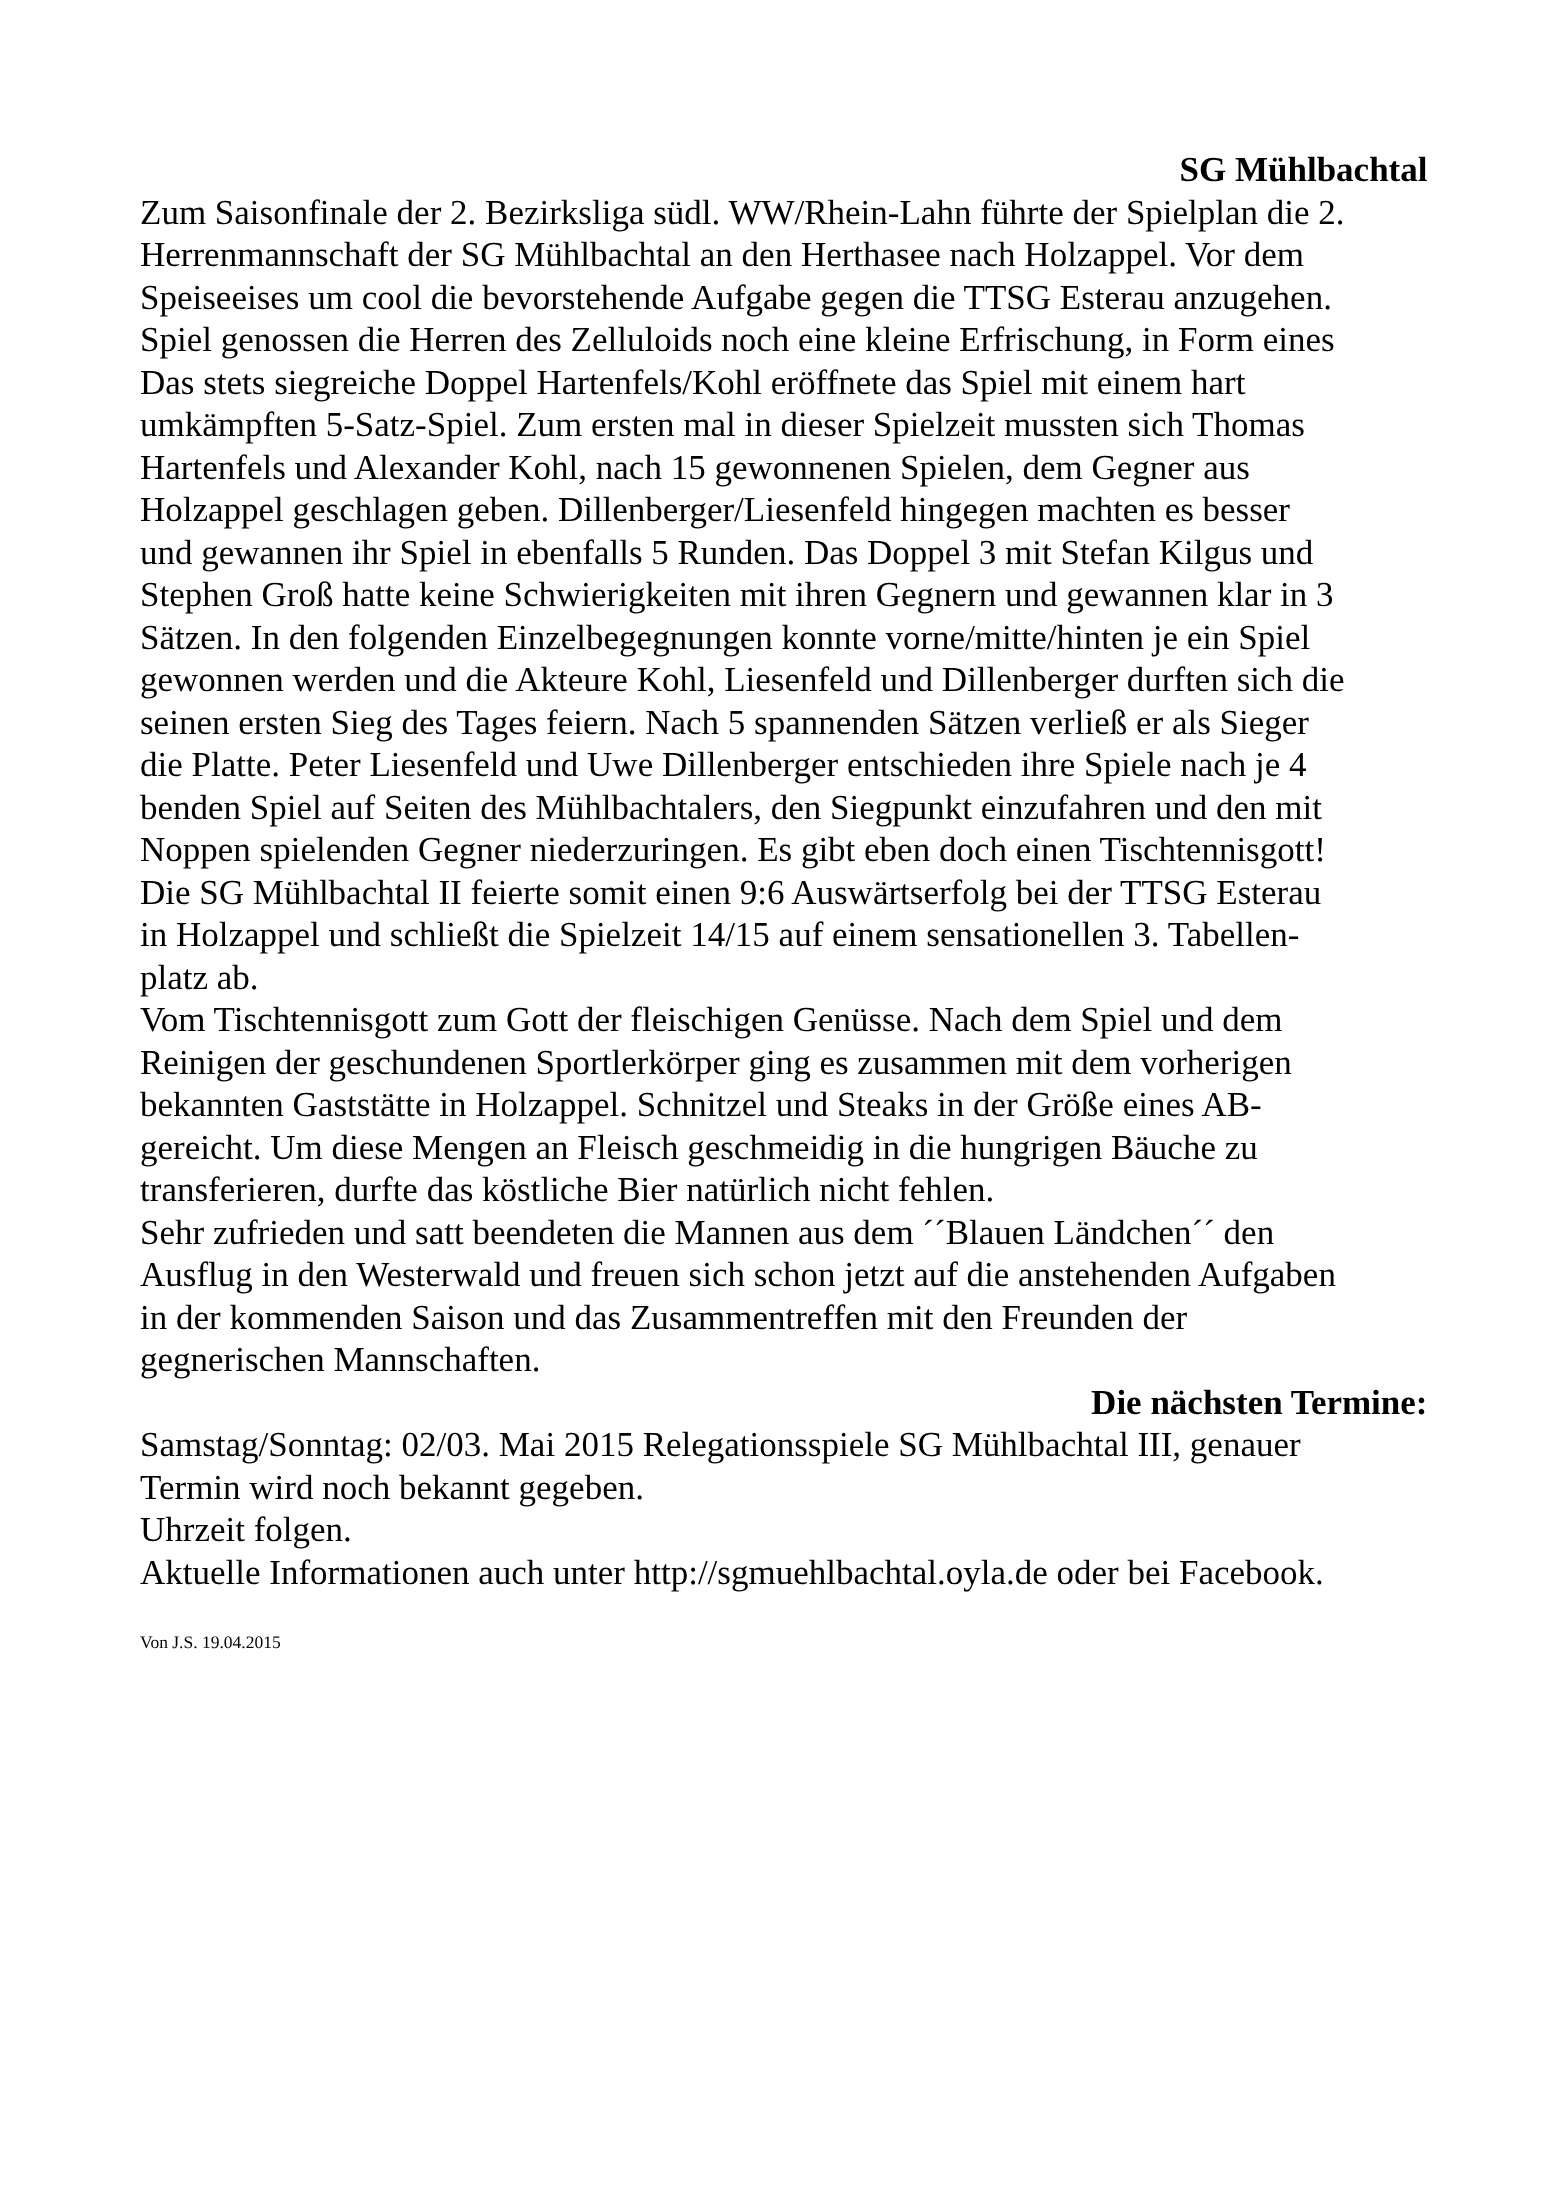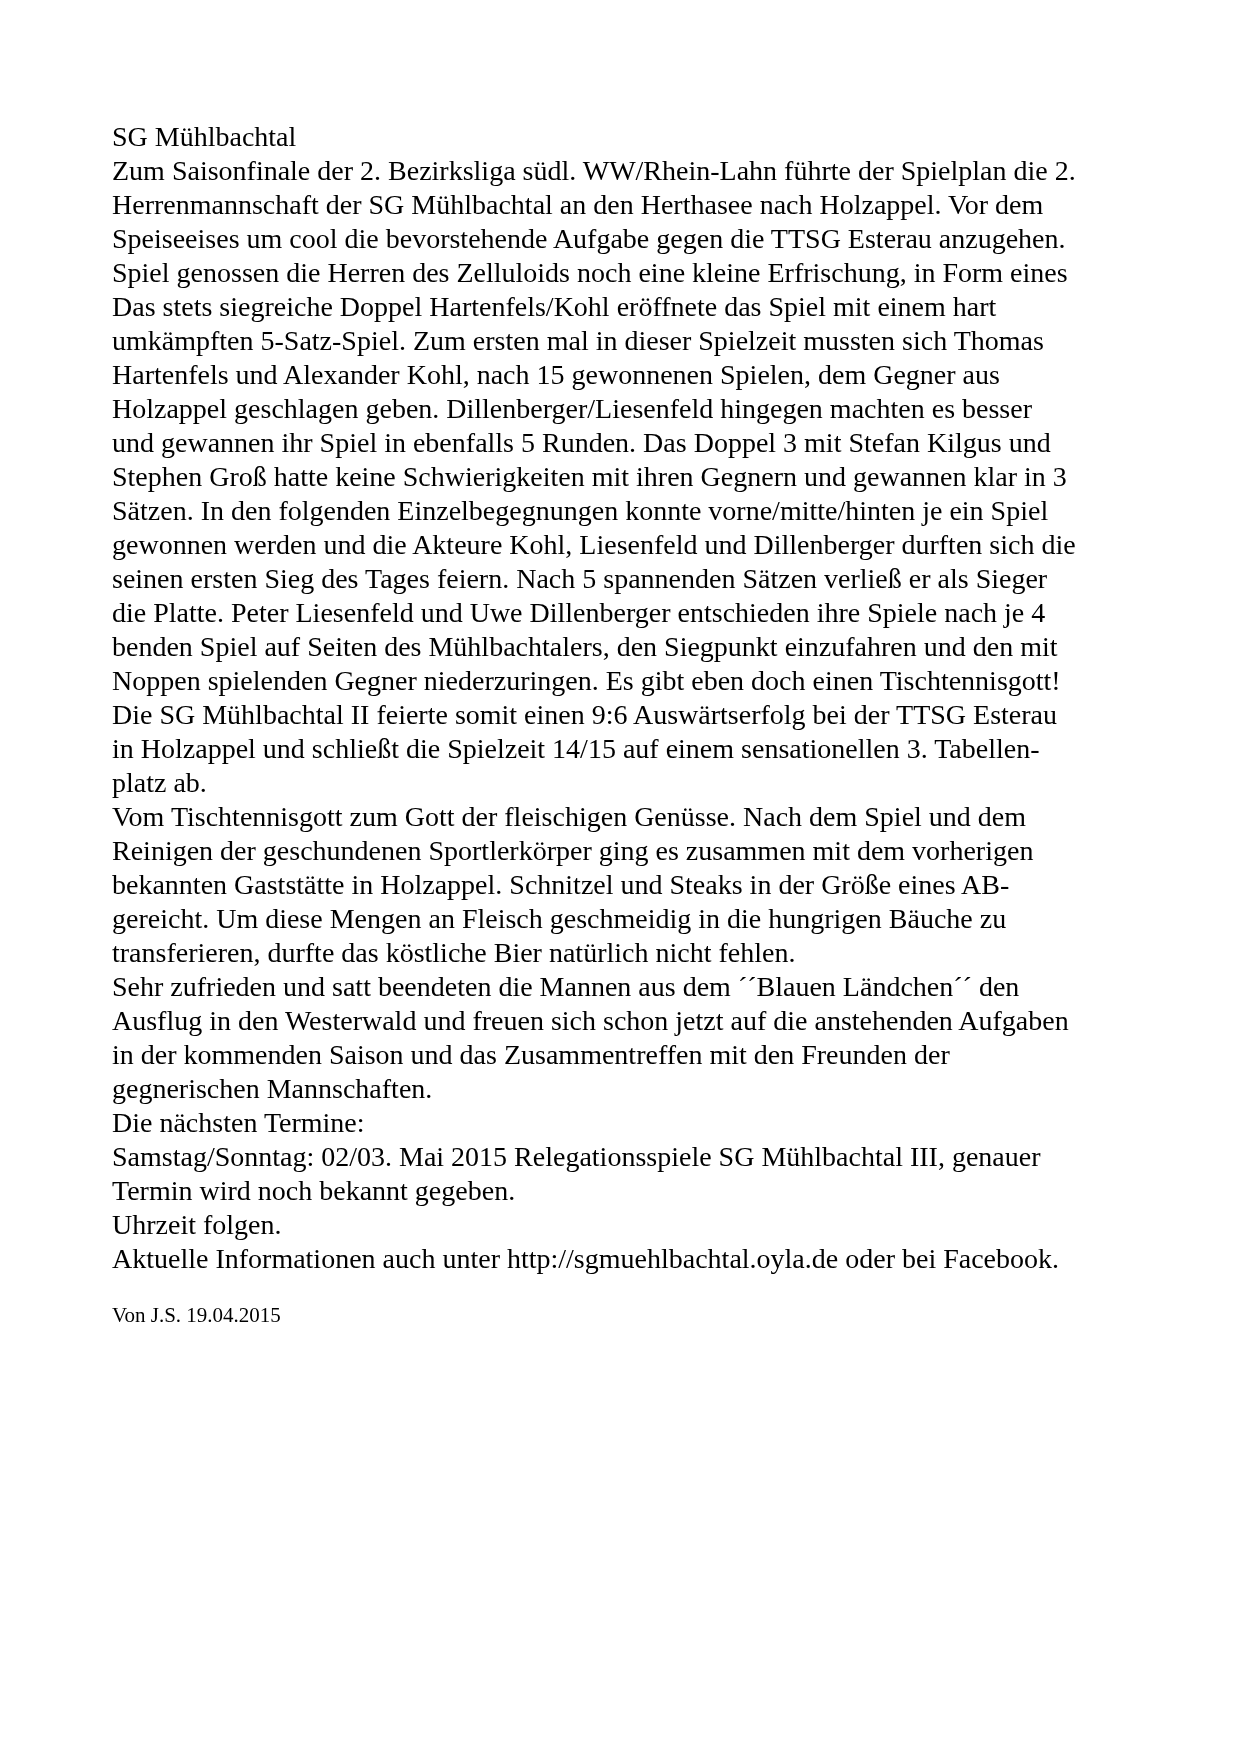--- a/index.html
+++ b/index.html
@@ -22,30 +22,31 @@
     top: 120px;
     width: 1030px;
     font-size: 28px;
     line-height: 34px;
   }
   .block {
     margin: 0;
     padding: 0;
   }
   .block.heading .line {
-    font-weight: normal;
+    font-weight: bold;
+    text-align: right;
   }
   .line {
     white-space: pre;
     margin: 0;
     padding: 0;
   }
   .report-footer {
     margin-top: 26px;
-    font-size: 21px;
+    font-size: 14px;
     line-height: 26px;
     white-space: pre;
   }
 </style>
 </head>
 <body>
 
 <div class="page">
   <div class="document-body">
 

